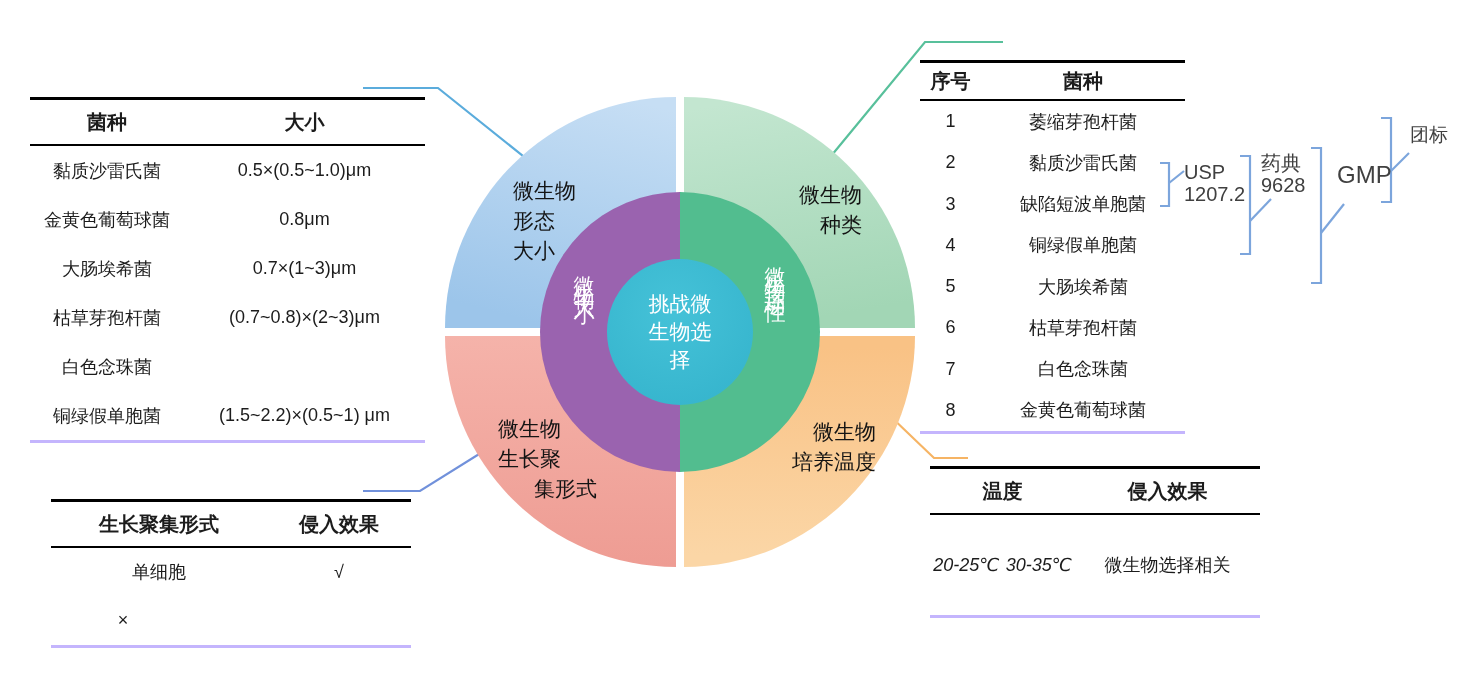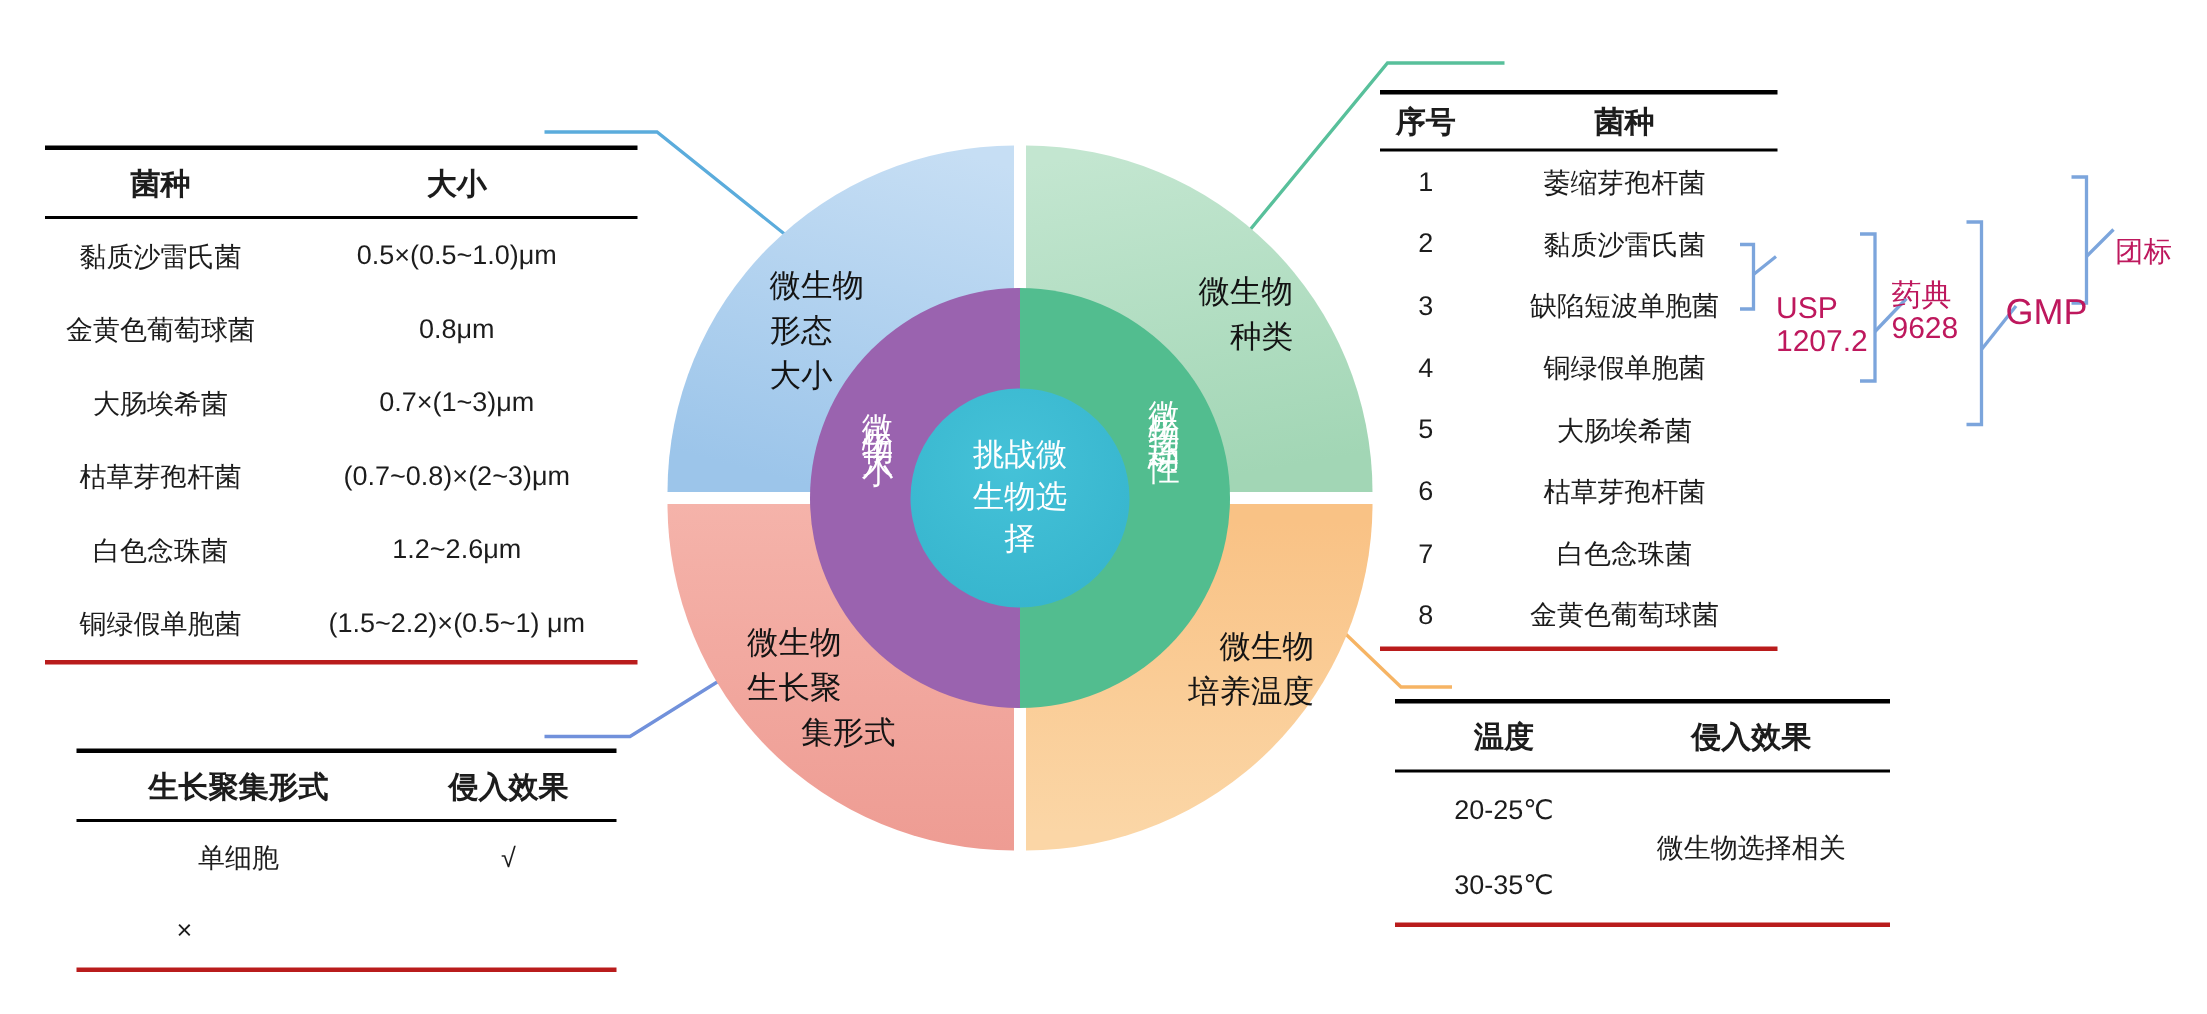--- a/index.html
+++ b/index.html
@@ -24,44 +24,44 @@
   .ring-label{color:#ffffff;font-size:21px;writing-mode:vertical-rl;text-orientation:upright;letter-spacing:7px;}
   #ring-label-left{left:570px;top:259px;}
   #ring-label-right{left:761px;top:250px;}
   .quad-label{color:#141414;font-weight:normal;font-size:21px;line-height:1.42;}
   #label-morphology{left:513px;top:176px;}
   #label-species{left:762px;top:180px;width:100px;text-align:right;}
   #label-growth{left:498px;top:414px;}
   #label-growth .indent{padding-left:36px;}
   #label-temperature{left:744px;top:417px;width:132px;text-align:right;}
   
-  .tbl{position:absolute;border-top:3px solid #000;border-bottom:3px solid #b91c1c;
+  .tbl{position:absolute;border-top:3px solid #000;border-bottom:3px solid #c4b5fd;
        display:flex;flex-direction:column;color:#1c1c1c;}
   .tbl .thead{display:flex;align-items:center;border-bottom:2.5px solid #000;font-weight:bold;font-size:20px;}
   .tbl .tbody{flex:1;display:flex;flex-direction:column;font-size:18px;}
   .tbl .trow{flex:1;display:flex;align-items:center;}
   .cell{text-align:center;}
   #size-table{left:30px;top:97px;width:395px;height:340px;}
   #size-table .thead{height:44px;}
   #size-table .c1{width:39%;} #size-table .c2{width:61%;}
   #growth-table{left:51px;top:499px;width:360px;height:143px;}
   #growth-table .thead{height:44px;}
   #growth-table .c1{width:60%;} #growth-table .c2{width:40%;}
   #species-table{left:920px;top:60px;width:265px;height:368px;}
   #species-table .thead{height:36px;}
   #species-table .c1{width:23%;} #species-table .c2{width:77%;}
   #temp-table{left:930px;top:466px;width:330px;height:146px;justify-content:center;}
   #temp-table .thead{height:44px;}
   #temp-table .c1{width:44%;} #temp-table .c2{width:56%;}
   #temp-table .tbody{flex-direction:row;}
-  #temp-table .temp-col{width:44%;display:flex;flex-direction:column;}
+  #temp-table .temp-col{width:44%;display:flex;flex-direction:row;font-style:italic;}
   #temp-table .temp-col div{flex:1;display:flex;align-items:center;justify-content:center;}
   #temp-table .effect-col{width:56%;display:flex;align-items:center;justify-content:center;}
   
-  .std-label{color:#be185d;font-size:20px;line-height:22px;margin-top:34px;}
+  .std-label{color:#404040;font-size:20px;line-height:22px;}
   #std-usp{left:1184px;top:161px;}
   #std-pharm{left:1261px;top:152px;}
   #std-gmp{left:1337px;top:164px;font-size:24px;}
   #std-group{left:1410px;top:124px;font-size:19px;}
   #connector-svg{left:0;top:0;}
 </style>
 </head>
 <body>
 
 <div id="canvas">
@@ -133,21 +133,20 @@
       <div class="trow">
         <div class="cell c1">大肠埃希菌</div>
         <div class="cell c2">0.7×(1~3)μm</div>
       </div>
       <div class="trow">
         <div class="cell c1">枯草芽孢杆菌</div>
         <div class="cell c2">(0.7~0.8)×(2~3)μm</div>
       </div>
       <div class="trow">
         <div class="cell c1">白色念珠菌</div>
-        <div class="cell c2">1.2~2.6μm</div>
       </div>
       <div class="trow">
         <div class="cell c1">铜绿假单胞菌</div>
         <div class="cell c2">(1.5~2.2)×(0.5~1) μm</div>
       </div>
     </div>
   </div>
 
   <div id="growth-table" class="tbl">
     <div class="thead">

